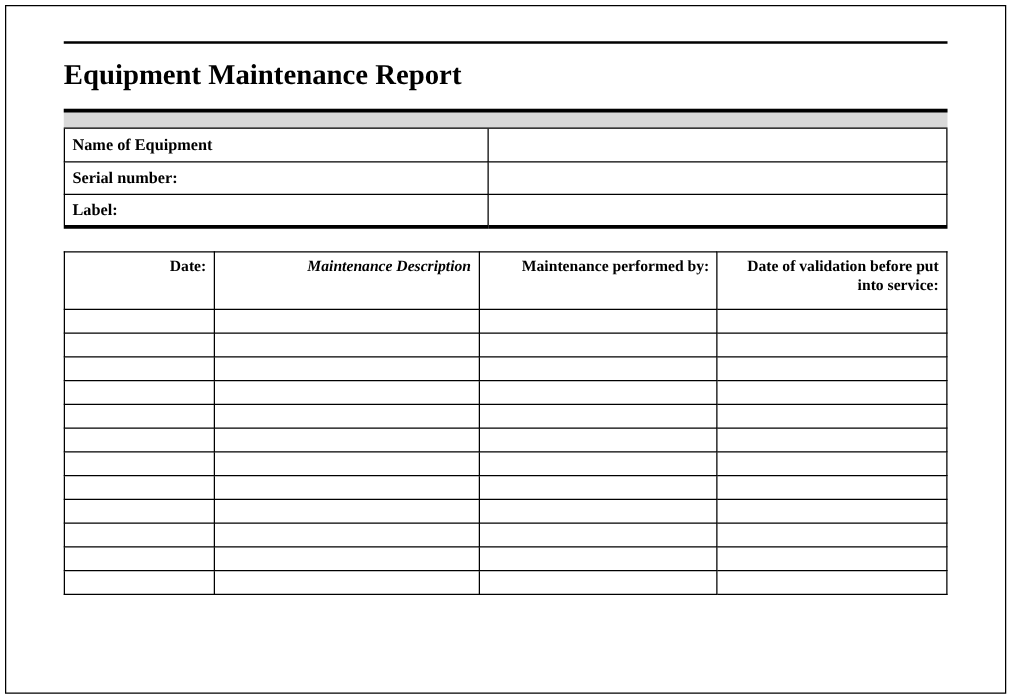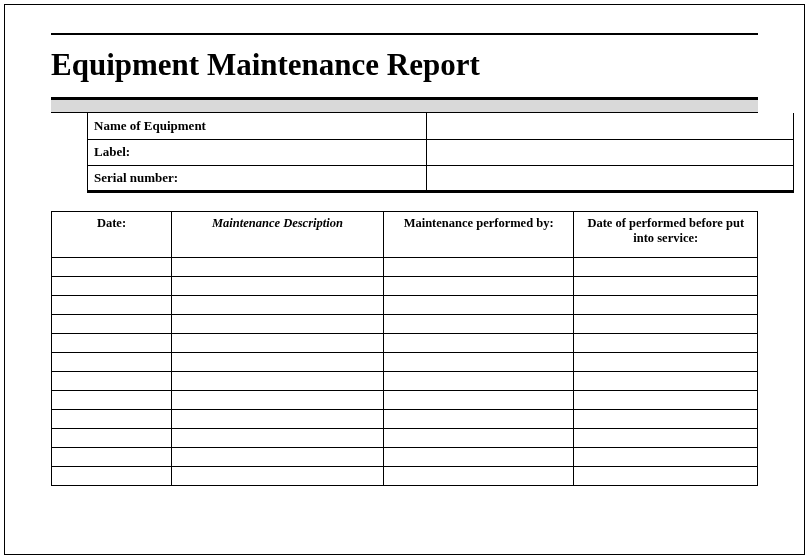--- a/index.html
+++ b/index.html
@@ -23,36 +23,35 @@
       border: 1px solid #000;
     }
     .content {
       padding: 28px 46px 20px 46px;
     }
     .top-rule {
       border-top: 2px solid #000;
       margin-bottom: 12px;
     }
     .title {
-      font-size: 31px;
+      font-size: 23px;
       font-weight: bold;
       font-family: Georgia, serif;
       margin-bottom: 0;
     }
     .title-bar {
       background: #d9d9d9;
       height: 16px;
       margin-top: 14px;
       border-top: 3px solid #000;
       border-bottom: 1.5px solid #000;
     }
     .info-table {
       width: 100%;
       border-collapse: collapse;
-      margin-left: 36px;
     }
     .info-table td {
       border-left: 1.5px solid #000;
       border-right: 1.5px solid #000;
       border-bottom: 1.5px solid #000;
       padding: 3px 6px;
       font-size: 13px;
       font-weight: bold;
       height: 26px;
       vertical-align: middle;
@@ -72,21 +71,21 @@
     .log-table {
       width: 100%;
       border-collapse: collapse;
       border: 1.5px solid #000;
     }
     .log-table th {
       border: 1.5px solid #000;
       padding: 4px 6px;
       font-size: 12.5px;
       font-weight: bold;
-      text-align: center;
+      text-align: right;
       vertical-align: top;
       height: 46px;
       font-family: Georgia, serif;
     }
     .log-table td {
       border: 1px solid #000;
       height: 19px;
       padding: 0;
     }
     .log-table tbody tr:first-child td {
@@ -106,39 +105,39 @@
     <h1 class="title">Equipment Maintenance Report</h1>
     <div class="title-bar"></div>
 
     <table class="info-table">
       <tbody>
           <tr>
         <td class="info-label-col">Name of Equipment</td>
         <td class="info-value-col"></td>
       </tr>
       <tr>
-        <td>Label:</td>
+        <td>Serial number:</td>
         <td></td>
       </tr>
       <tr>
-        <td>Serial number:</td>
+        <td>Label:</td>
         <td></td>
       </tr>
     </tbody>
       </table>
 
     <div class="gap"></div>
 
     <table class="log-table">
       <thead>
         <tr>
           <th class="col-date">Date:</th>
           <th class="col-desc">Maintenance Description</th>
           <th class="col-perf">Maintenance performed by:</th>
-          <th class="col-valid">Date of performed before put into service:</th>
+          <th class="col-valid">Date of validation before put into service:</th>
         </tr>
       </thead>
       <tbody>
       <tr>
             <td></td>
             <td></td>
             <td></td>
             <td></td>
           </tr>
           <tr>

